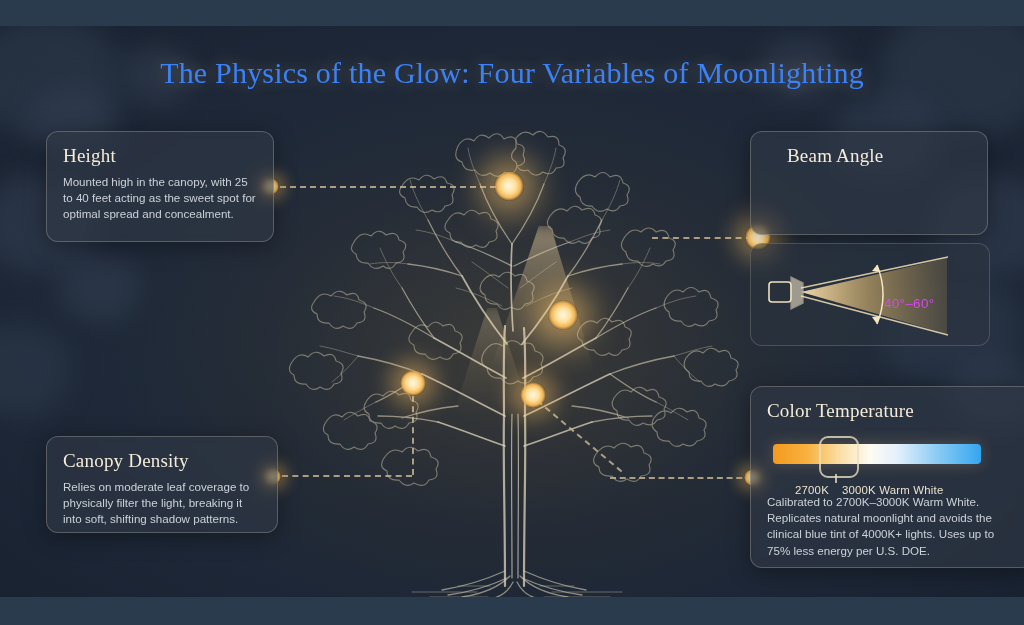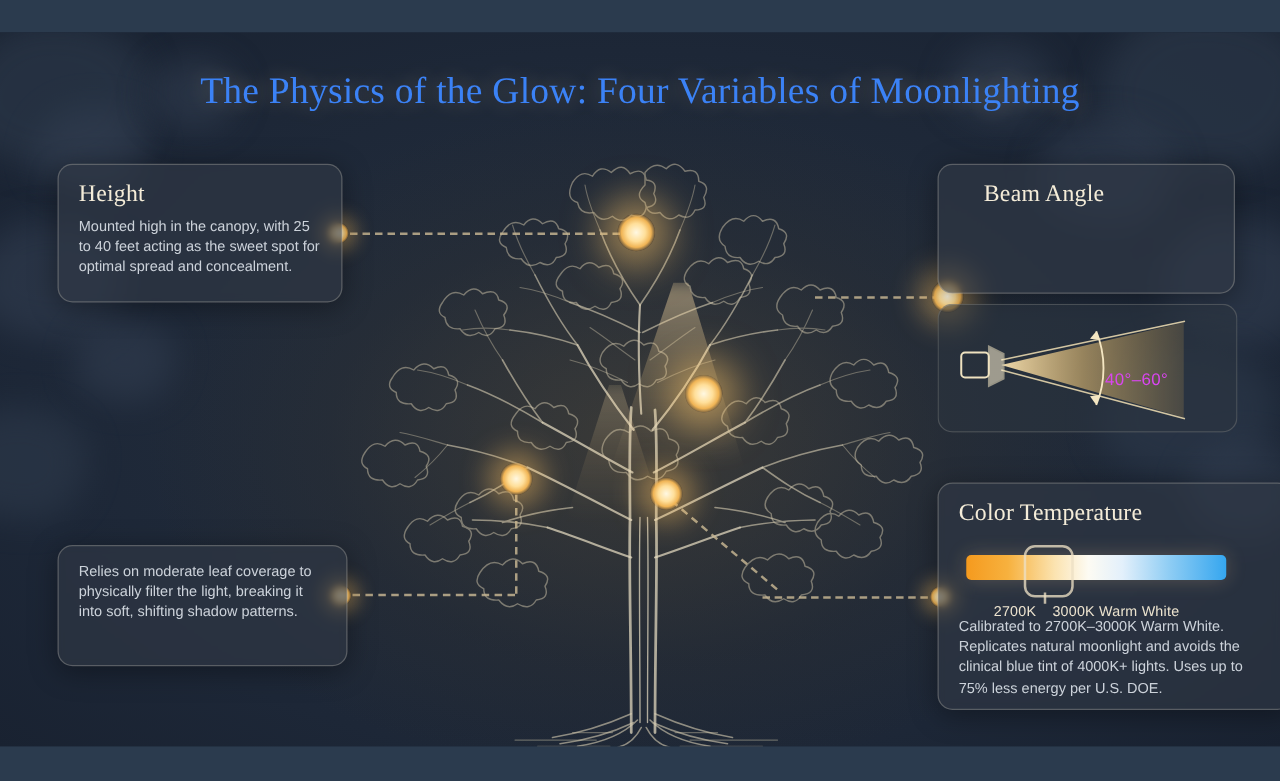--- a/index.html
+++ b/index.html
@@ -257,20 +257,21 @@
   </div>
 
   <div id="title">The Physics of the Glow: Four Variables of Moonlighting</div>
 
   <div class="card" id="card-height">
     <h3>Height</h3>
     <p>Mounted high in the canopy, with 25 to 40 feet acting as the sweet spot for optimal spread and concealment.</p>
   </div>
 
   <div class="card" id="card-canopy">
+    <h3>Canopy Density</h3>
     <p>Relies on moderate leaf coverage to physically filter the light, breaking it into soft, shifting shadow patterns.</p>
   </div>
 
   <div class="card" id="card-beam">
     <h3>Beam Angle</h3>
   </div>
 
   <div id="beampanel">
     <svg viewBox="0 0 238 101" aria-hidden="true">
       <defs>

